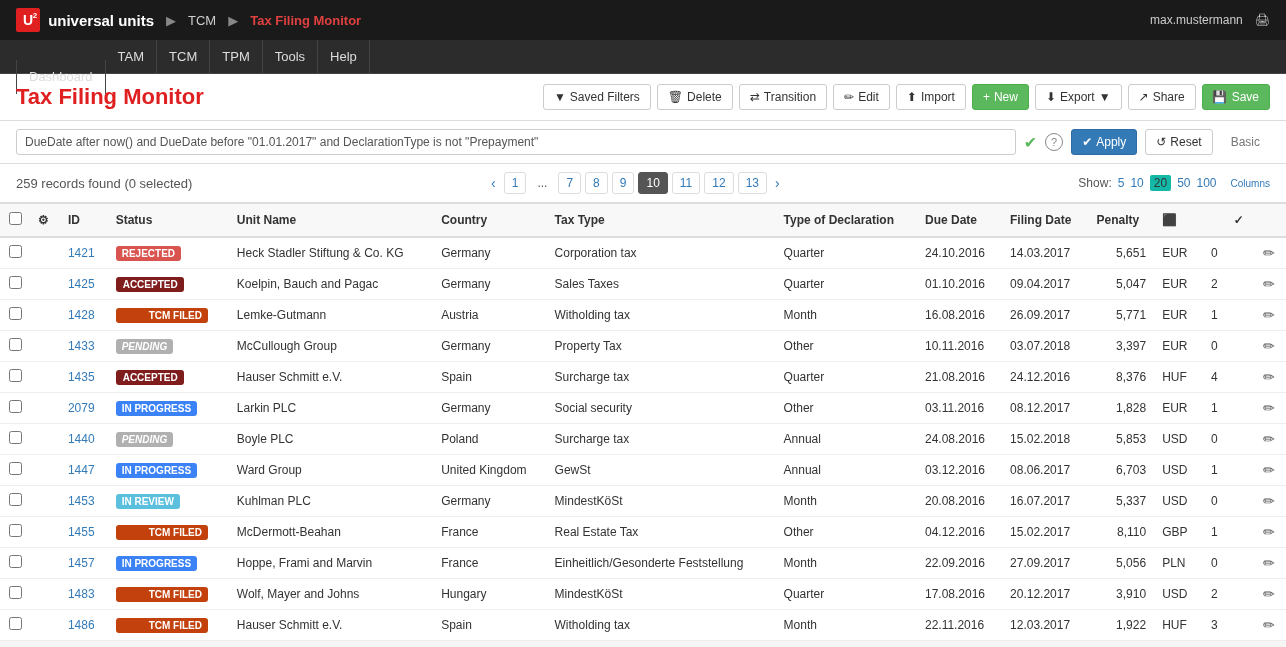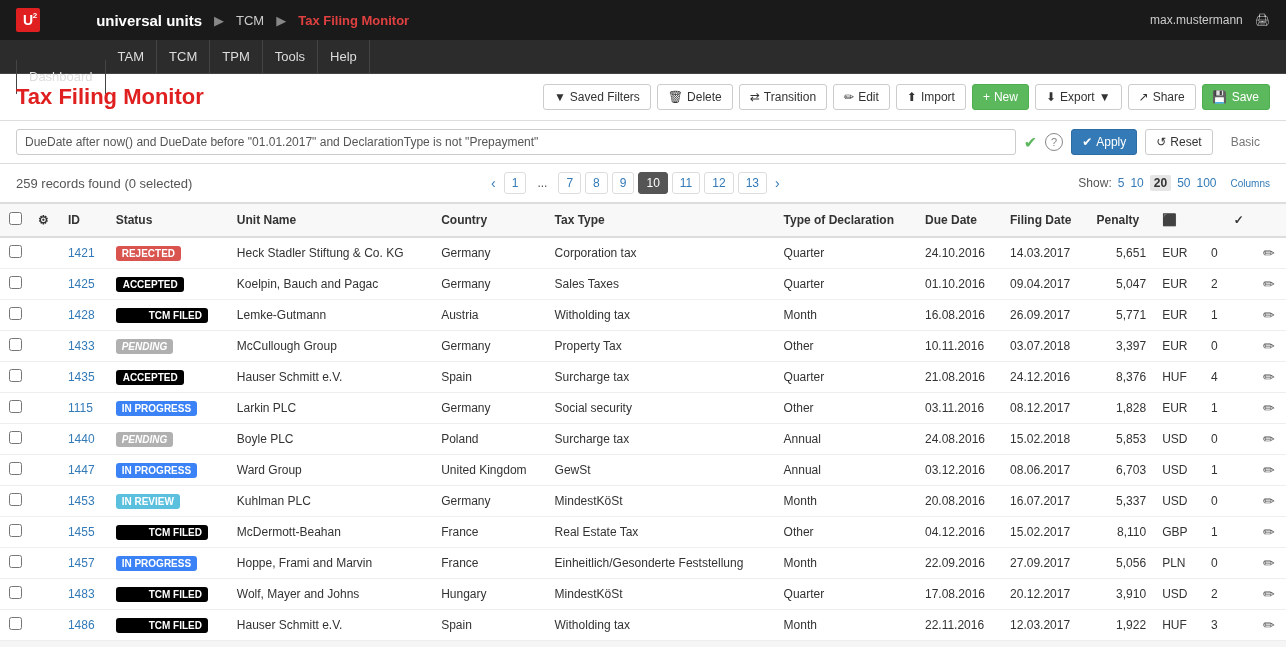--- a/index.html
+++ b/index.html
@@ -18,21 +18,21 @@
     .logo-box {
       background: #e02020;
       color: white;
       font-weight: bold;
       font-size: 14px;
       padding: 4px 7px;
       border-radius: 2px;
       position: relative;
     }
     .logo-box sup { font-size: 8px; position: absolute; top: 3px; right: 3px; }
-    .logo-text { color: white; font-weight: bold; font-size: 15px; margin-left: 48px; }
+    .logo-text { color: white; font-weight: bold; font-size: 15px; }
     .breadcrumb-sep { color: #888; margin: 0 4px; }
     .breadcrumb-tcm { color: #ccc; font-size: 13px; }
     .breadcrumb-current { color: #e04040; font-size: 13px; font-weight: bold; }
     .top-bar-right { color: #ccc; font-size: 12px; display: flex; align-items: center; gap: 12px; }
 
     
     .nav-bar {
       background: #2c2c2c;
       display: flex;
       align-items: center;
@@ -116,21 +116,21 @@
       background: white;
       cursor: pointer;
       font-size: 12px;
       color: #337ab7;
     }
     .page-btn.active { background: #555; color: white; border-color: #555; }
     .page-btn.dots { border: none; background: none; color: #555; cursor: default; }
     .page-nav { font-size: 14px; color: #337ab7; cursor: pointer; padding: 0 4px; }
     .show-bar { display: flex; align-items: center; gap: 6px; font-size: 12px; color: #555; justify-content: space-between; }
     .show-num { color: #337ab7; cursor: pointer; }
-    .show-num.active { font-weight: bold; color: #333; background: #e5e5e5; padding: 1px 4px; border-radius: 2px; }
+    .show-num.active { font-weight: normal; color: #333; background: #14b8a6; padding: 1px 4px; border-radius: 2px; }
     .columns-btn { color: #337ab7; cursor: pointer; font-size: 10px; margin-left: 8px; }
 
     
     .table-container { background: white; overflow-x: auto; }
     table { width: 100%; border-collapse: collapse; }
     th {
       background: #f8f8f8;
       border-bottom: 2px solid #ddd;
       border-top: 1px solid #ddd;
       padding: 8px 8px;
@@ -150,22 +150,22 @@
     .status-badge {
       display: inline-block;
       padding: 2px 6px;
       border-radius: 3px;
       font-size: 10px;
       font-weight: bold;
       color: white;
       white-space: nowrap;
     }
     .status-rejected { background: #d9534f; }
-    .status-accepted { background: #000000; padding-left: 7px; }
-    .status-tcm-filed { background: #000000; padding-left: 33px; }
+    .status-accepted { background: #7f1d1d; padding-left: 7px; }
+    .status-tcm-filed { background: #c2410c; padding-left: 33px; }
     .status-pending { background: #b0b0b0; font-style: italic; }
     .status-in-progress { background: #3b82f6; }
     .status-in-review { background: #5bc0de; }
     .edit-icon { color: #555; cursor: pointer; font-size: 14px; }
     .checkbox-cell { width: 30px; text-align: center; }
     td.right { text-align: right; }
   </style>
 </head>
 <body>
 
@@ -392,21 +392,21 @@
     <td>HUF</td>
     <td class="right">4</td>
     <td></td>
     <td><span class="edit-icon">✏</span></td>
   </tr>
         <tr>
     <td class="checkbox-cell">
       <input type="checkbox" style="">
     </td>
     <td></td>
-    <td><a class="id-link" href="#">1115</a></td>
+    <td><a class="id-link" href="#">2079</a></td>
     <td><span class="status-badge status-in-progress">IN PROGRESS</span></td>
     <td>Larkin PLC</td>
     <td>Germany</td>
     <td>Social security</td>
     <td>Other</td>
     <td>03.11.2016</td>
     <td>08.12.2017</td>
     <td class="right">1,828</td>
     <td>EUR</td>
     <td class="right">1</td>

